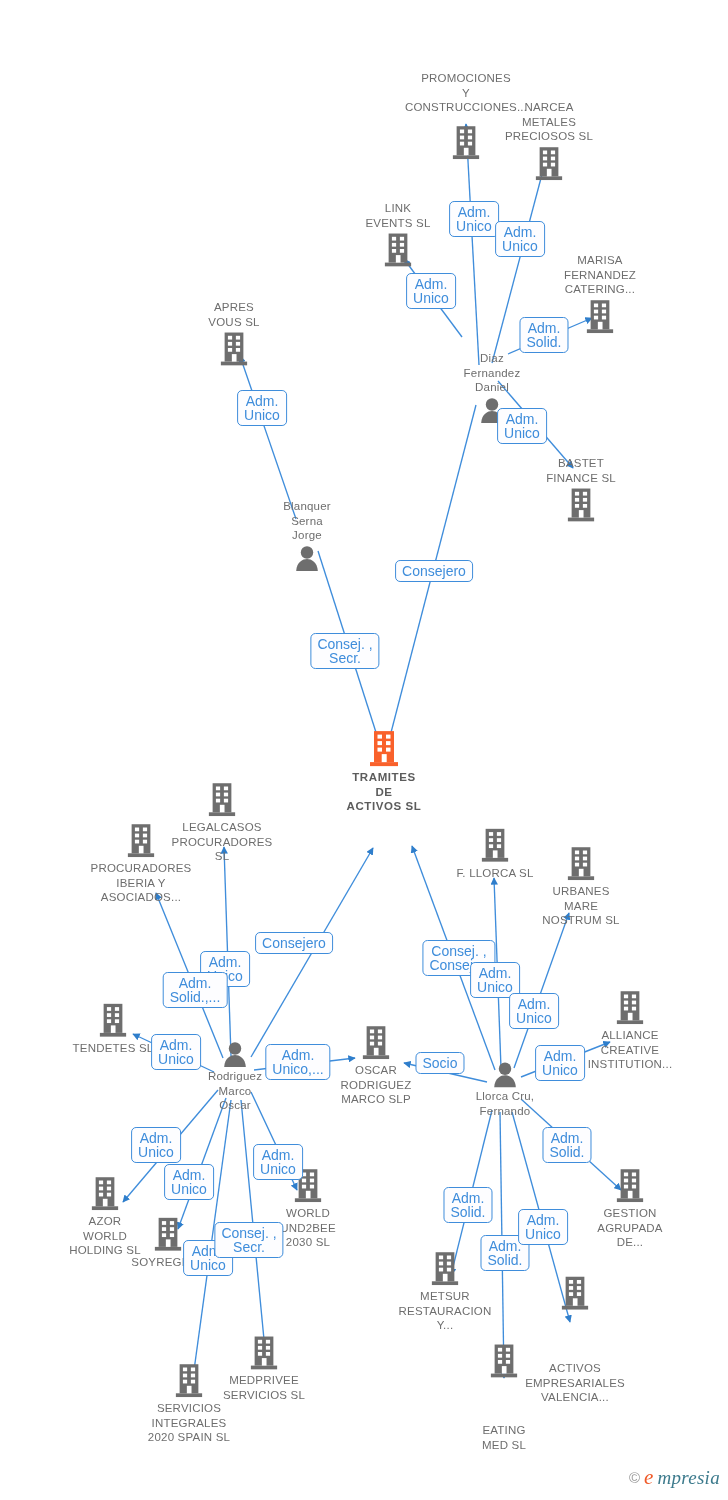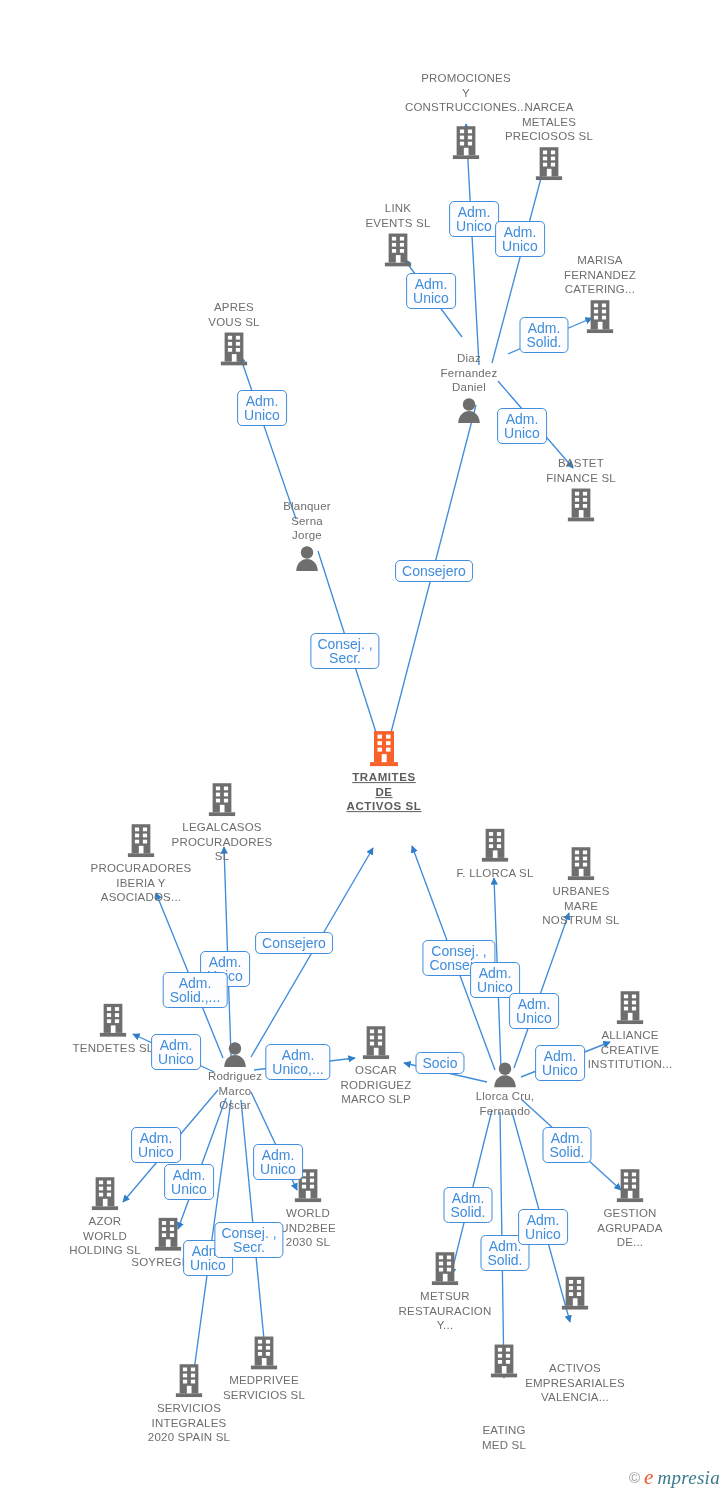--- a/index.html
+++ b/index.html
@@ -13,21 +13,21 @@
   
   .node{position:absolute;transform:translate(-50%,-50%);text-align:center;
         width:140px;display:flex;flex-direction:column;align-items:center;}
   .node.lbl-above{flex-direction:column-reverse;}
   .node .glyph{display:block;line-height:0;}
   .node .cap{
     font-size:11.5px;line-height:14.6px;color:#6e6e6e;letter-spacing:.2px;
     white-space:pre-line;margin:2px 0 0 0;
   }
   .node.lbl-above .cap{margin:0 0 2px 0;}
-  .node.company-main .cap{color:#5c5c5c;font-weight:bold;letter-spacing:.6px;text-decoration:underline;}
+  .node.company-main .cap{color:#5c5c5c;font-weight:bold;letter-spacing:.6px;}
 
   
   .rel{
     position:absolute;transform:translate(-50%,-50%);
     border:1.3px solid #3f8ddb;border-radius:5px;background:#fdfdff;
     color:#3f8ddb;font-size:14px;line-height:14px;
     padding:3px 6px;text-align:center;white-space:pre-line;
     box-sizing:border-box;
   }
 
@@ -166,21 +166,21 @@
             <rect x="18" y="4.5" width="4.5" height="4" fill="#ffffff"></rect>
             <rect x="9.5" y="11" width="4.5" height="4" fill="#ffffff"></rect>
             <rect x="18" y="11" width="4.5" height="4" fill="#ffffff"></rect>
             <rect x="9.5" y="17.5" width="4.5" height="4" fill="#ffffff"></rect>
             <rect x="18" y="17.5" width="4.5" height="4" fill="#ffffff"></rect>
             <rect x="13.7" y="24" width="5" height="8" fill="#ffffff"></rect>
           </svg></span>
         <div class="cap">BASTET
 FINANCE  SL</div>
       </div>
-      <div class="node lbl-above" style="left: 469px; top: 387px;">
+      <div class="node lbl-above" style="left: 492px; top: 387px;">
         <span class="glyph"><svg width="26" height="26" viewBox="0 0 30 30" xmlns="http://www.w3.org/2000/svg">
             <circle cx="15" cy="8.5" r="7.2" fill="#6e6e6e"></circle>
             <path d="M2.5 30 C3 19.5 10 16 15 16 C20 16 27 19.5 27.5 30 Z" fill="#6e6e6e"></path>
           </svg></span>
         <div class="cap">Diaz
 Fernandez
 Daniel</div>
       </div>
       <div class="node lbl-above" style="left: 307px; top: 535px;">
         <span class="glyph"><svg width="26" height="26" viewBox="0 0 30 30" xmlns="http://www.w3.org/2000/svg">

